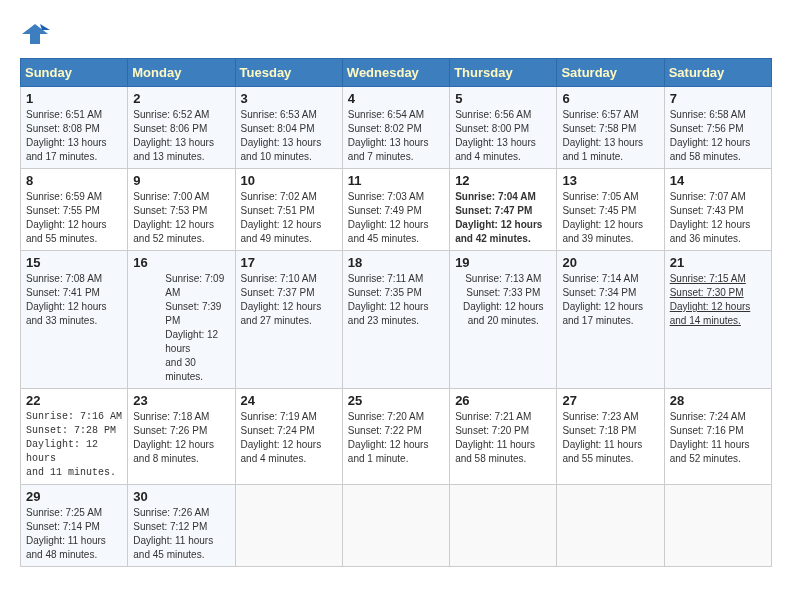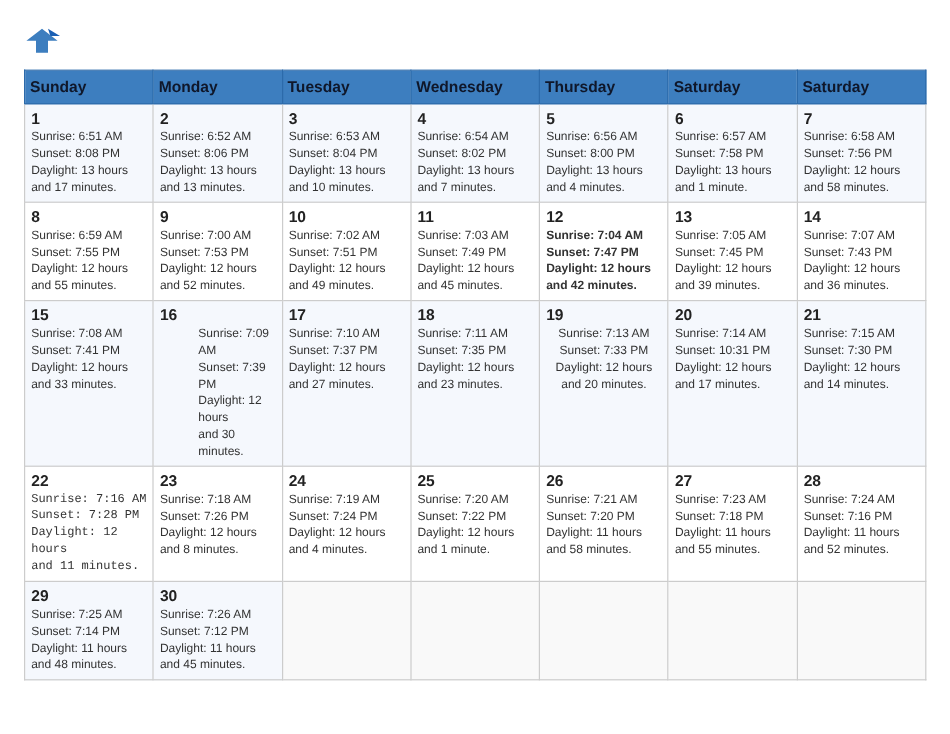--- a/index.html
+++ b/index.html
@@ -46,21 +46,21 @@
       font-size: 16px;
       color: #555;
     }
     .calendar {
       width: 100%;
       border-collapse: collapse;
       font-size: 11px;
     }
     .calendar thead tr th {
       background-color: #3d7ebf;
-      color: #0f172a;
+      color: #fef9c3;
       padding: 6px 4px;
       text-align: left;
       font-size: 13px;
       font-weight: bold;
       border: 1px solid #2c6aaa;
     }
     .calendar tbody tr td {
       vertical-align: top;
       padding: 4px 5px;
       border: 1px solid #ccc;
@@ -257,27 +257,27 @@
         <td>
           <span class="day-number">19</span>
           <div class="day-info" style="white-space: pre-line; text-align: center;">Sunrise: 7:13 AM
 Sunset: 7:33 PM
 Daylight: 12 hours
 and 20 minutes.</div>
         </td>
         <td>
           <span class="day-number">20</span>
           <div class="day-info" style="white-space: pre-line;">Sunrise: 7:14 AM
-Sunset: 10:31 PM
+Sunset: 7:34 PM
 Daylight: 12 hours
 and 17 minutes.</div>
         </td>
         <td>
           <span class="day-number">21</span>
-          <div class="day-info" style="white-space: pre-line;">Sunrise: 7:15 AM
+          <div class="day-info" style="white-space: pre-line; text-decoration: underline;">Sunrise: 7:15 AM
 Sunset: 7:30 PM
 Daylight: 12 hours
 and 14 minutes.</div>
         </td>
       </tr>
       <tr>
         <td>
           <span class="day-number">22</span>
           <div class="day-info" style="white-space: pre-line; font-family: Liberation Mono, monospace;">Sunrise: 7:16 AM
 Sunset: 7:28 PM

